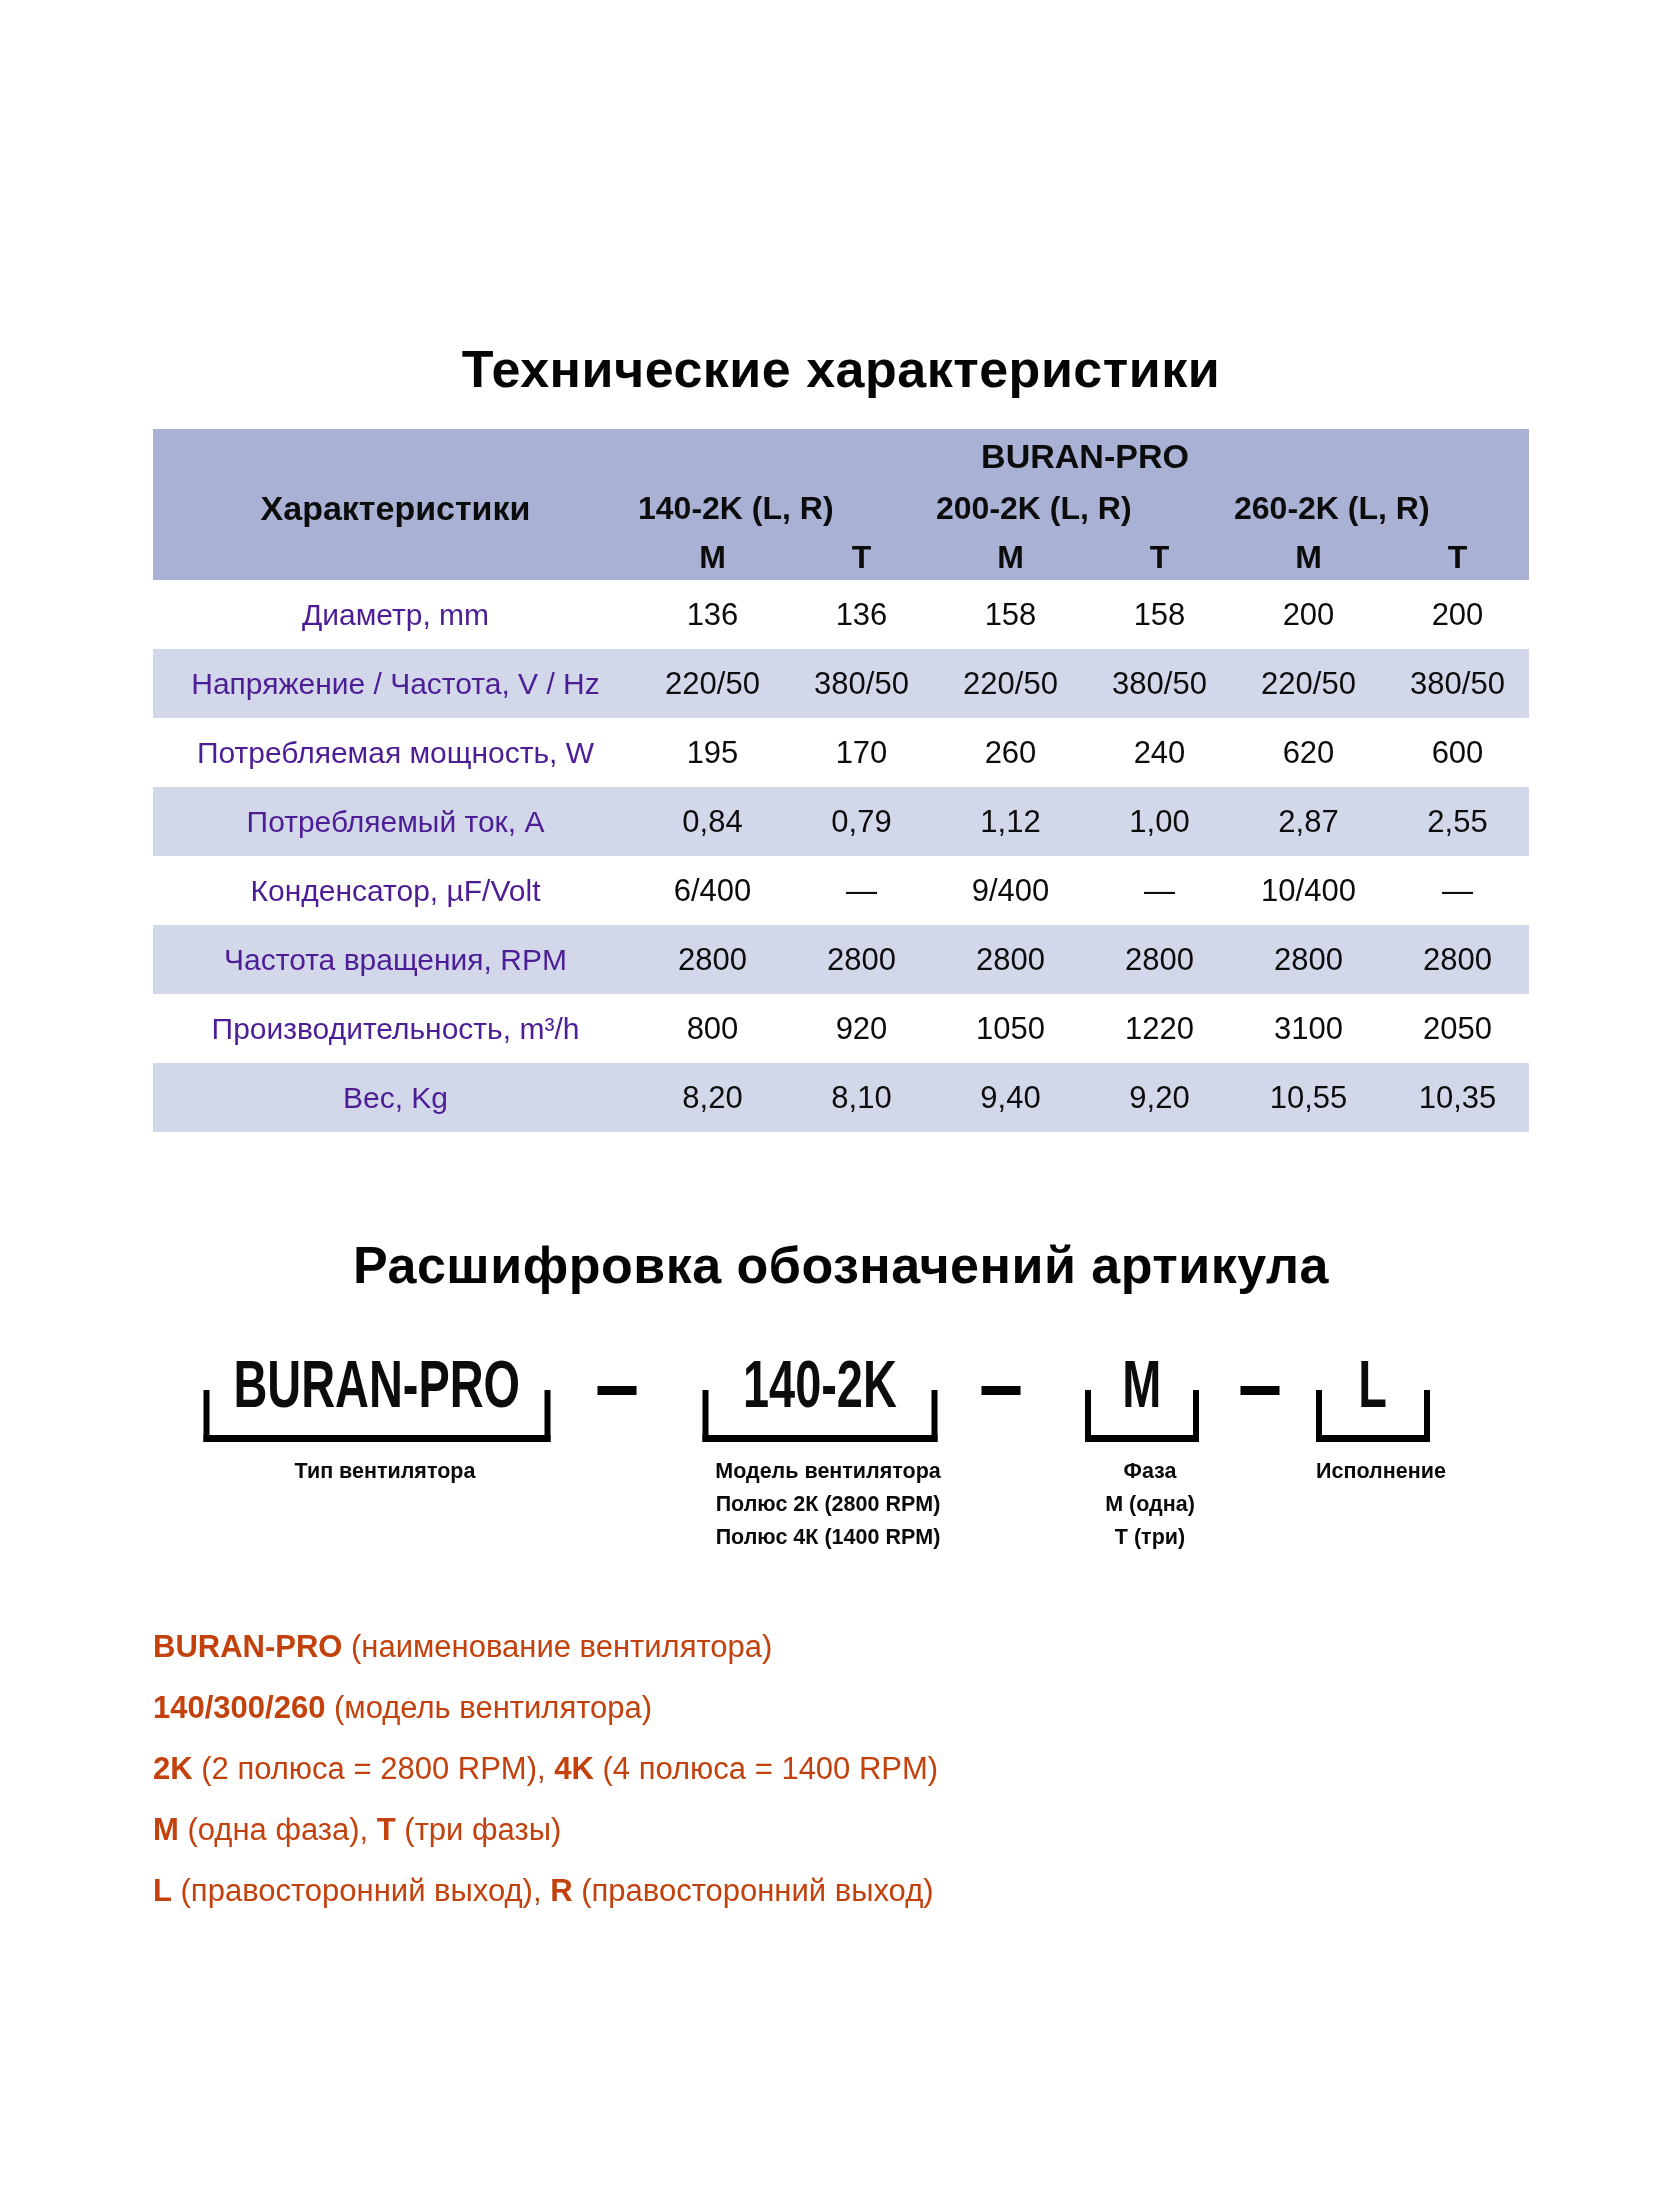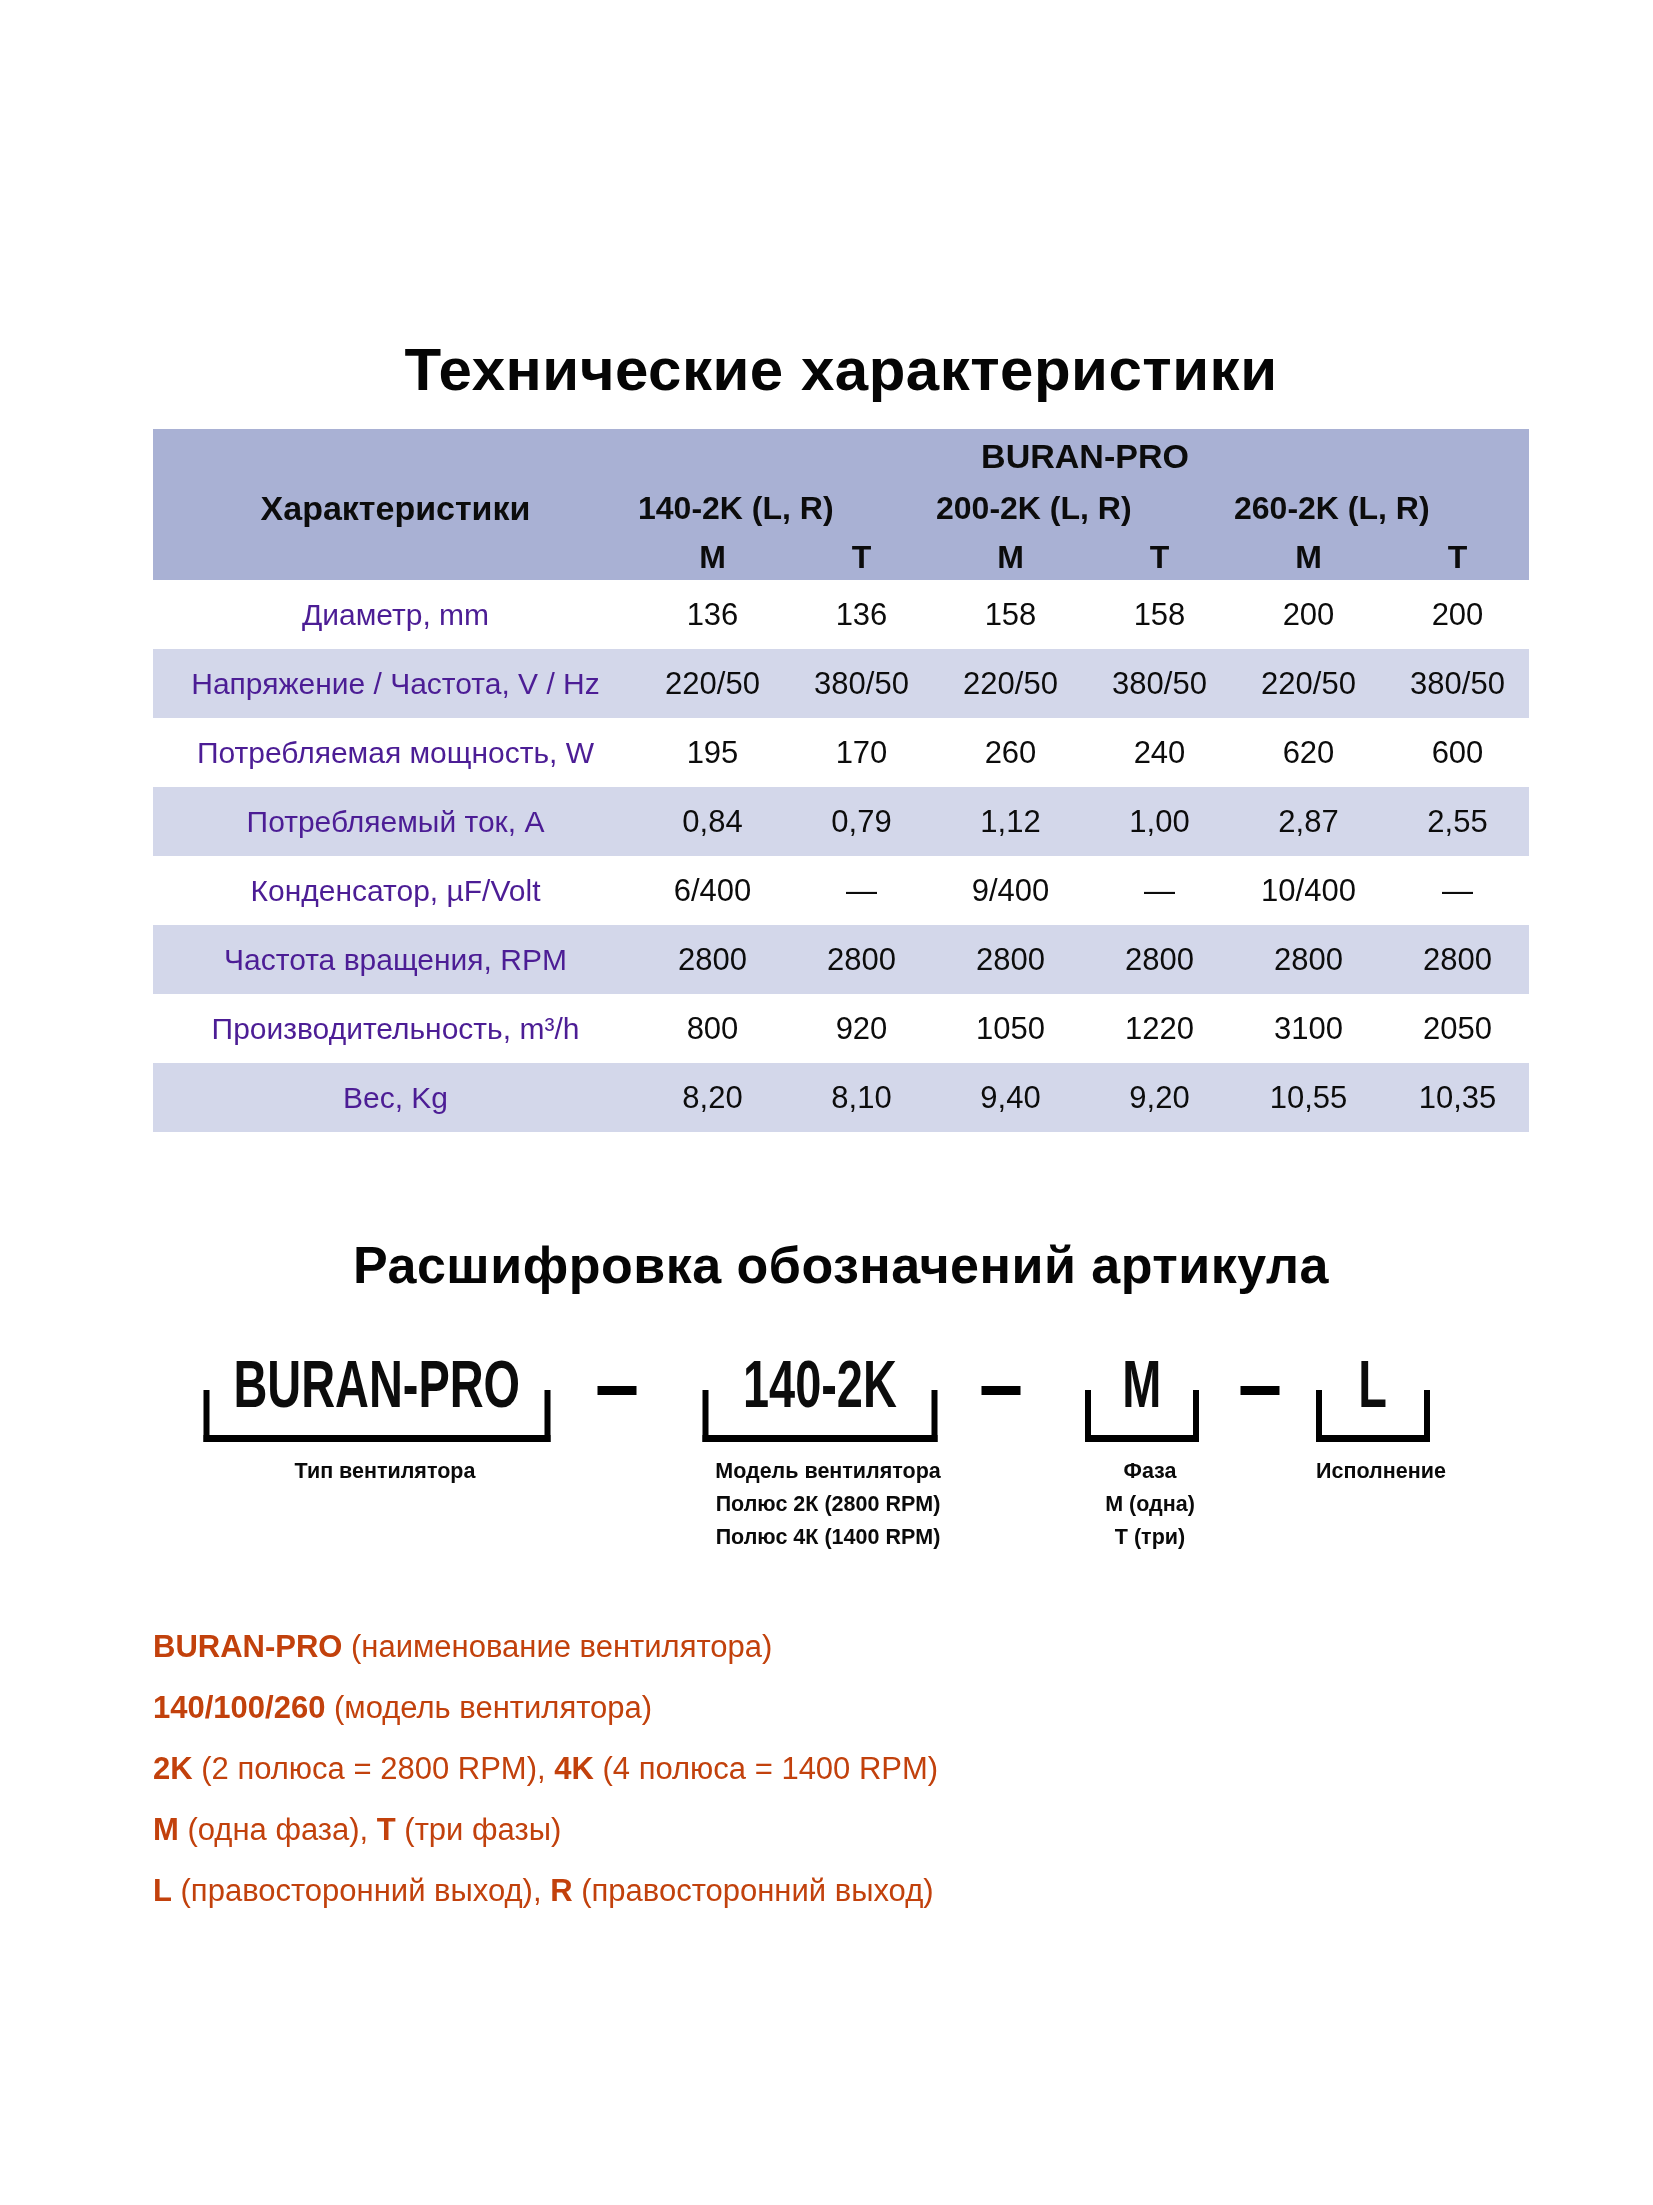--- a/index.html
+++ b/index.html
@@ -7,21 +7,21 @@
     position:relative;
     width:1654px; height:2205px;
     background:#ffffff;
     font-family:"Liberation Sans", sans-serif;
     color:#0c0c0c;
     overflow:hidden;
   }
   
   .title1 {
     position:absolute; top:340px; left:153px; width:1376px;
-    text-align:center; font-size:60px; font-weight:bold; line-height:59px;
+    text-align:center; font-size:52px; font-weight:bold; line-height:59px;
     color:#050505; letter-spacing:0.5px;
   }
   .title2 {
     position:absolute; top:1238px; left:153px; width:1376px;
     text-align:center; font-size:52px; font-weight:bold; line-height:54px;
     color:#050505; letter-spacing:0.5px;
   }
   
   .spec-table { position:absolute; top:429px; left:153px; width:1376px; }
   .t-grid { display:grid; grid-template-columns:485px repeat(6, 149px); }
@@ -218,20 +218,20 @@
       <div class="bracket" style="width:114px;"></div>
       <div class="term-labels">
         <div>Исполнение</div>
       </div>
     </div>
 
   </div>
 
   <div class="legend">
     <div><span class="seg-b">BURAN-PRO</span><span class="seg-r"> (наименование вентилятора)</span></div>
-    <div><span class="seg-b">140/100/260</span><span class="seg-r"> (модель вентилятора)</span></div>
+    <div><span class="seg-b">140/300/260</span><span class="seg-r"> (модель вентилятора)</span></div>
     <div><span class="seg-b">2K</span><span class="seg-r"> (2 полюса = 2800 RPM), </span><span class="seg-b">4K</span><span class="seg-r"> (4 полюса = 1400 RPM)</span></div>
     <div><span class="seg-b">M</span><span class="seg-r"> (одна фаза), </span><span class="seg-b">T</span><span class="seg-r"> (три фазы)</span></div>
     <div><span class="seg-b">L</span><span class="seg-r"> (правосторонний выход), </span><span class="seg-b">R</span><span class="seg-r"> (правосторонний выход)</span></div>
   </div>
 
 </div>
 
 
 </body></html>

